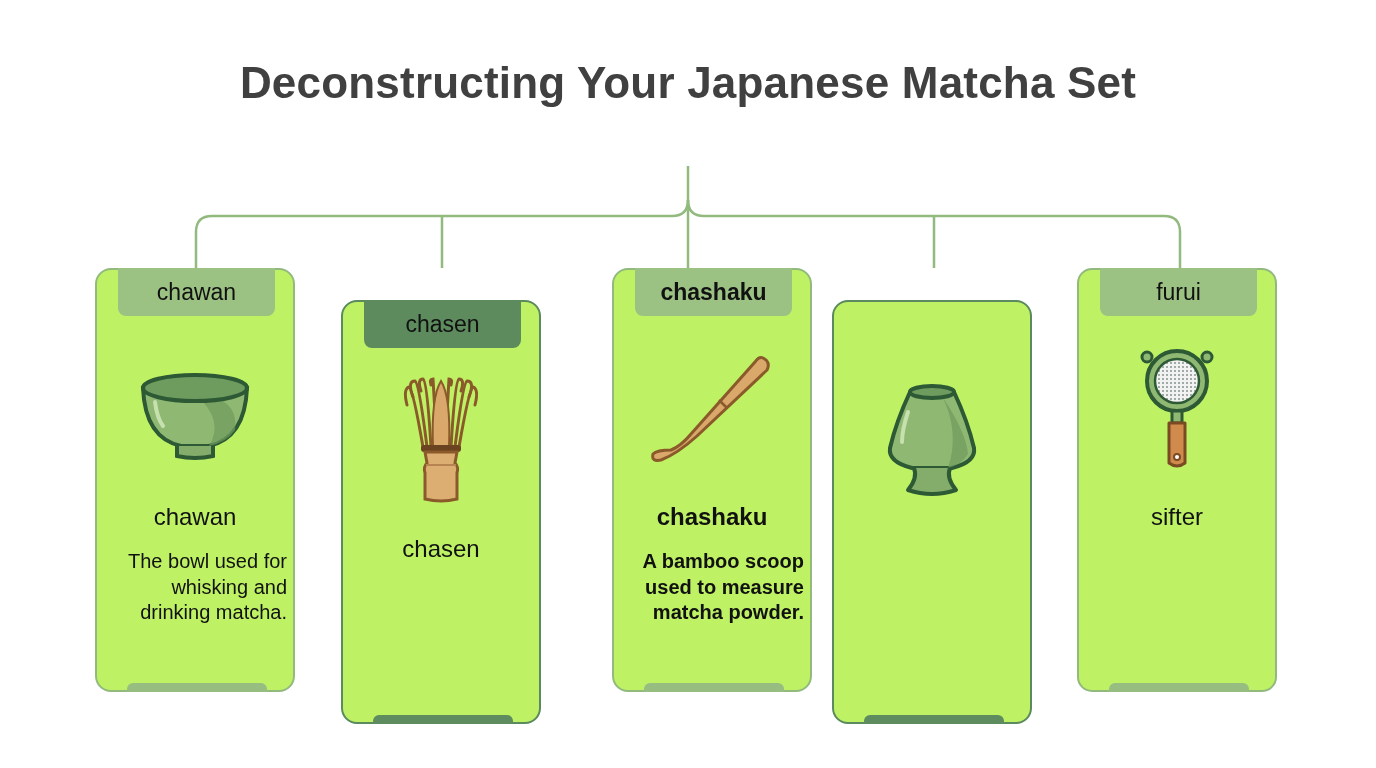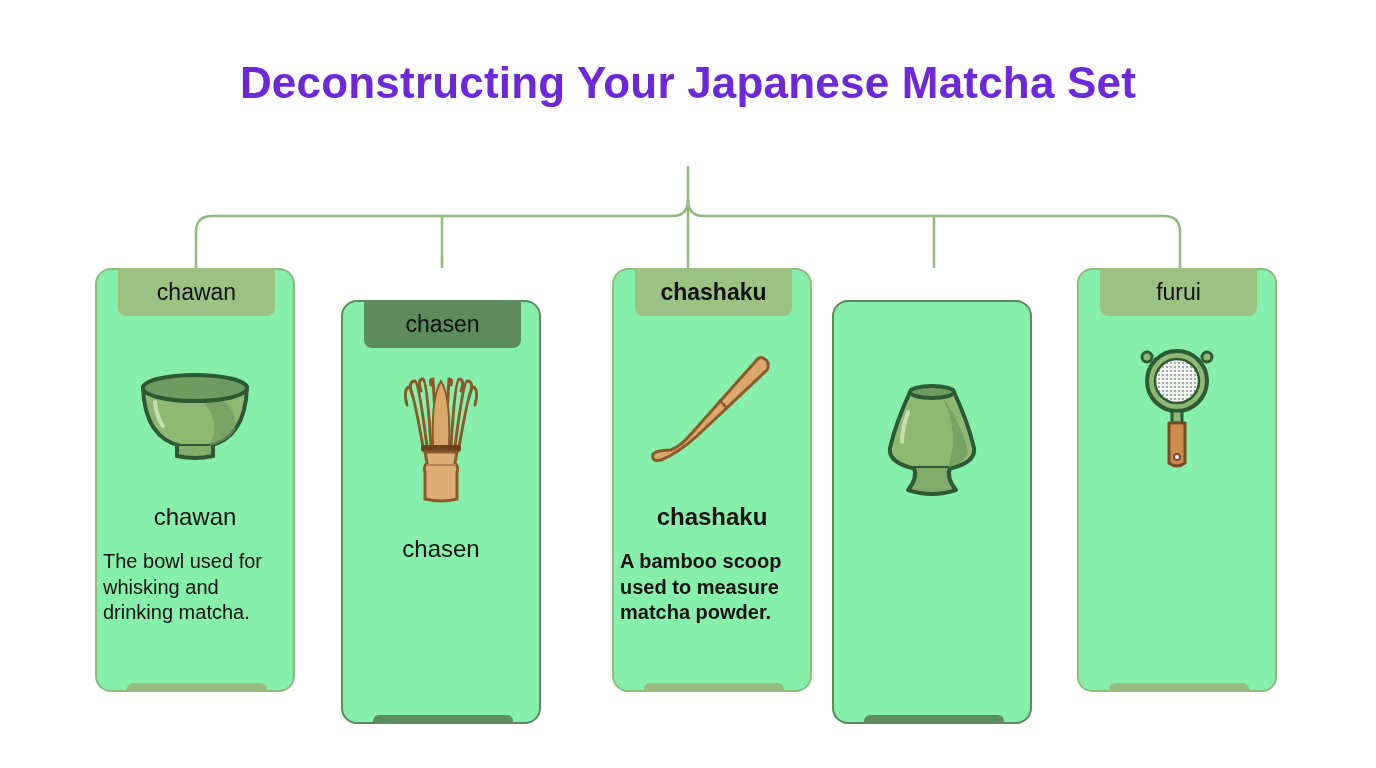--- a/index.html
+++ b/index.html
@@ -1,25 +1,25 @@
 <!DOCTYPE html>
 <html><head>
 <meta charset="utf-8">
 <style>
   html,body{margin:0;padding:0;background:#ffffff;}
   body{width:1376px;height:768px;position:relative;overflow:hidden;font-family:"Liberation Sans","DejaVu Sans",sans-serif;color:#111;}
-  .title{position:absolute;left:0;top:58px;width:1376px;text-align:center;font-size:44px;font-weight:700;letter-spacing:0.2px;color:#6d28d9;}
+  .title{position:absolute;left:0;top:58px;width:1376px;text-align:center;font-size:44px;font-weight:700;letter-spacing:0.2px;color:#404040;}
   svg.connectors{position:absolute;left:0;top:0;}
-  .card{position:absolute;top:268px;width:200px;height:424px;border:2.5px solid #93ba7e;border-radius:16px;background:#86efac;box-sizing:border-box;}
+  .card{position:absolute;top:268px;width:200px;height:424px;border:2.5px solid #93ba7e;border-radius:16px;background:#bef264;box-sizing:border-box;}
   .card.dark{border-color:#5a8a5d;margin-top:32px;}
   .tab{position:absolute;left:21px;top:-2px;width:157px;height:48px;background:#9cc283;border-radius:0 0 8px 8px;display:flex;align-items:center;justify-content:center;font-size:23px;color:#111;}
   .card.dark .tab{background:#5d8b5d;}
   .icon{position:absolute;left:0;top:70px;width:100%;height:140px;display:flex;align-items:center;justify-content:center;}
   .name{position:absolute;left:0;top:233px;width:100%;text-align:center;font-size:24px;color:#111;}
-  .desc{position:absolute;left:6px;top:279px;width:calc(100% - 12px);text-align:left;font-size:20px;line-height:25.5px;color:#111;}
+  .desc{position:absolute;left:6px;top:279px;width:calc(100% - 12px);text-align:right;font-size:20px;line-height:25.5px;color:#111;}
   .bar{position:absolute;left:30px;bottom:-2px;width:140px;height:9px;background:#97bd80;border-radius:6px 6px 0 0;}
   .card.dark .bar{background:#5f8c5f;}
 </style>
 </head>
 <body>
 
 <div class="title">Deconstructing Your Japanese Matcha Set</div>
 
 <svg class="connectors" width="1376" height="300" viewBox="0 0 1376 300">
   <g fill="none" stroke="#93ba7e" stroke-width="2.5">
@@ -111,14 +111,15 @@
       </defs>
       <circle cx="10" cy="12" r="5" fill="#8fb873" stroke="#2d5a35" stroke-width="3"></circle>
       <circle cx="70" cy="12" r="5" fill="#8fb873" stroke="#2d5a35" stroke-width="3"></circle>
       <circle cx="40" cy="36" r="30" fill="#8fb873" stroke="#2d5a35" stroke-width="4"></circle>
       <circle cx="40" cy="36" r="22" fill="url(#mesh)" stroke="#2d5a35" stroke-width="2.5"></circle>
       <rect x="35" y="66" width="10" height="12" fill="#8fb873" stroke="#2d5a35" stroke-width="3"></rect>
       <path d="M32 78 L48 78 L48 118 Q40 124 32 118 Z" fill="#d08a4c" stroke="#7a4a22" stroke-width="3" stroke-linejoin="round"></path>
       <circle cx="40" cy="112" r="3" fill="#fff" stroke="#7a4a22" stroke-width="2"></circle>
     </svg>
   </div>
+  <div class="name">sifter</div>
   <div class="bar"></div>
 </div>
 
 </body></html>

